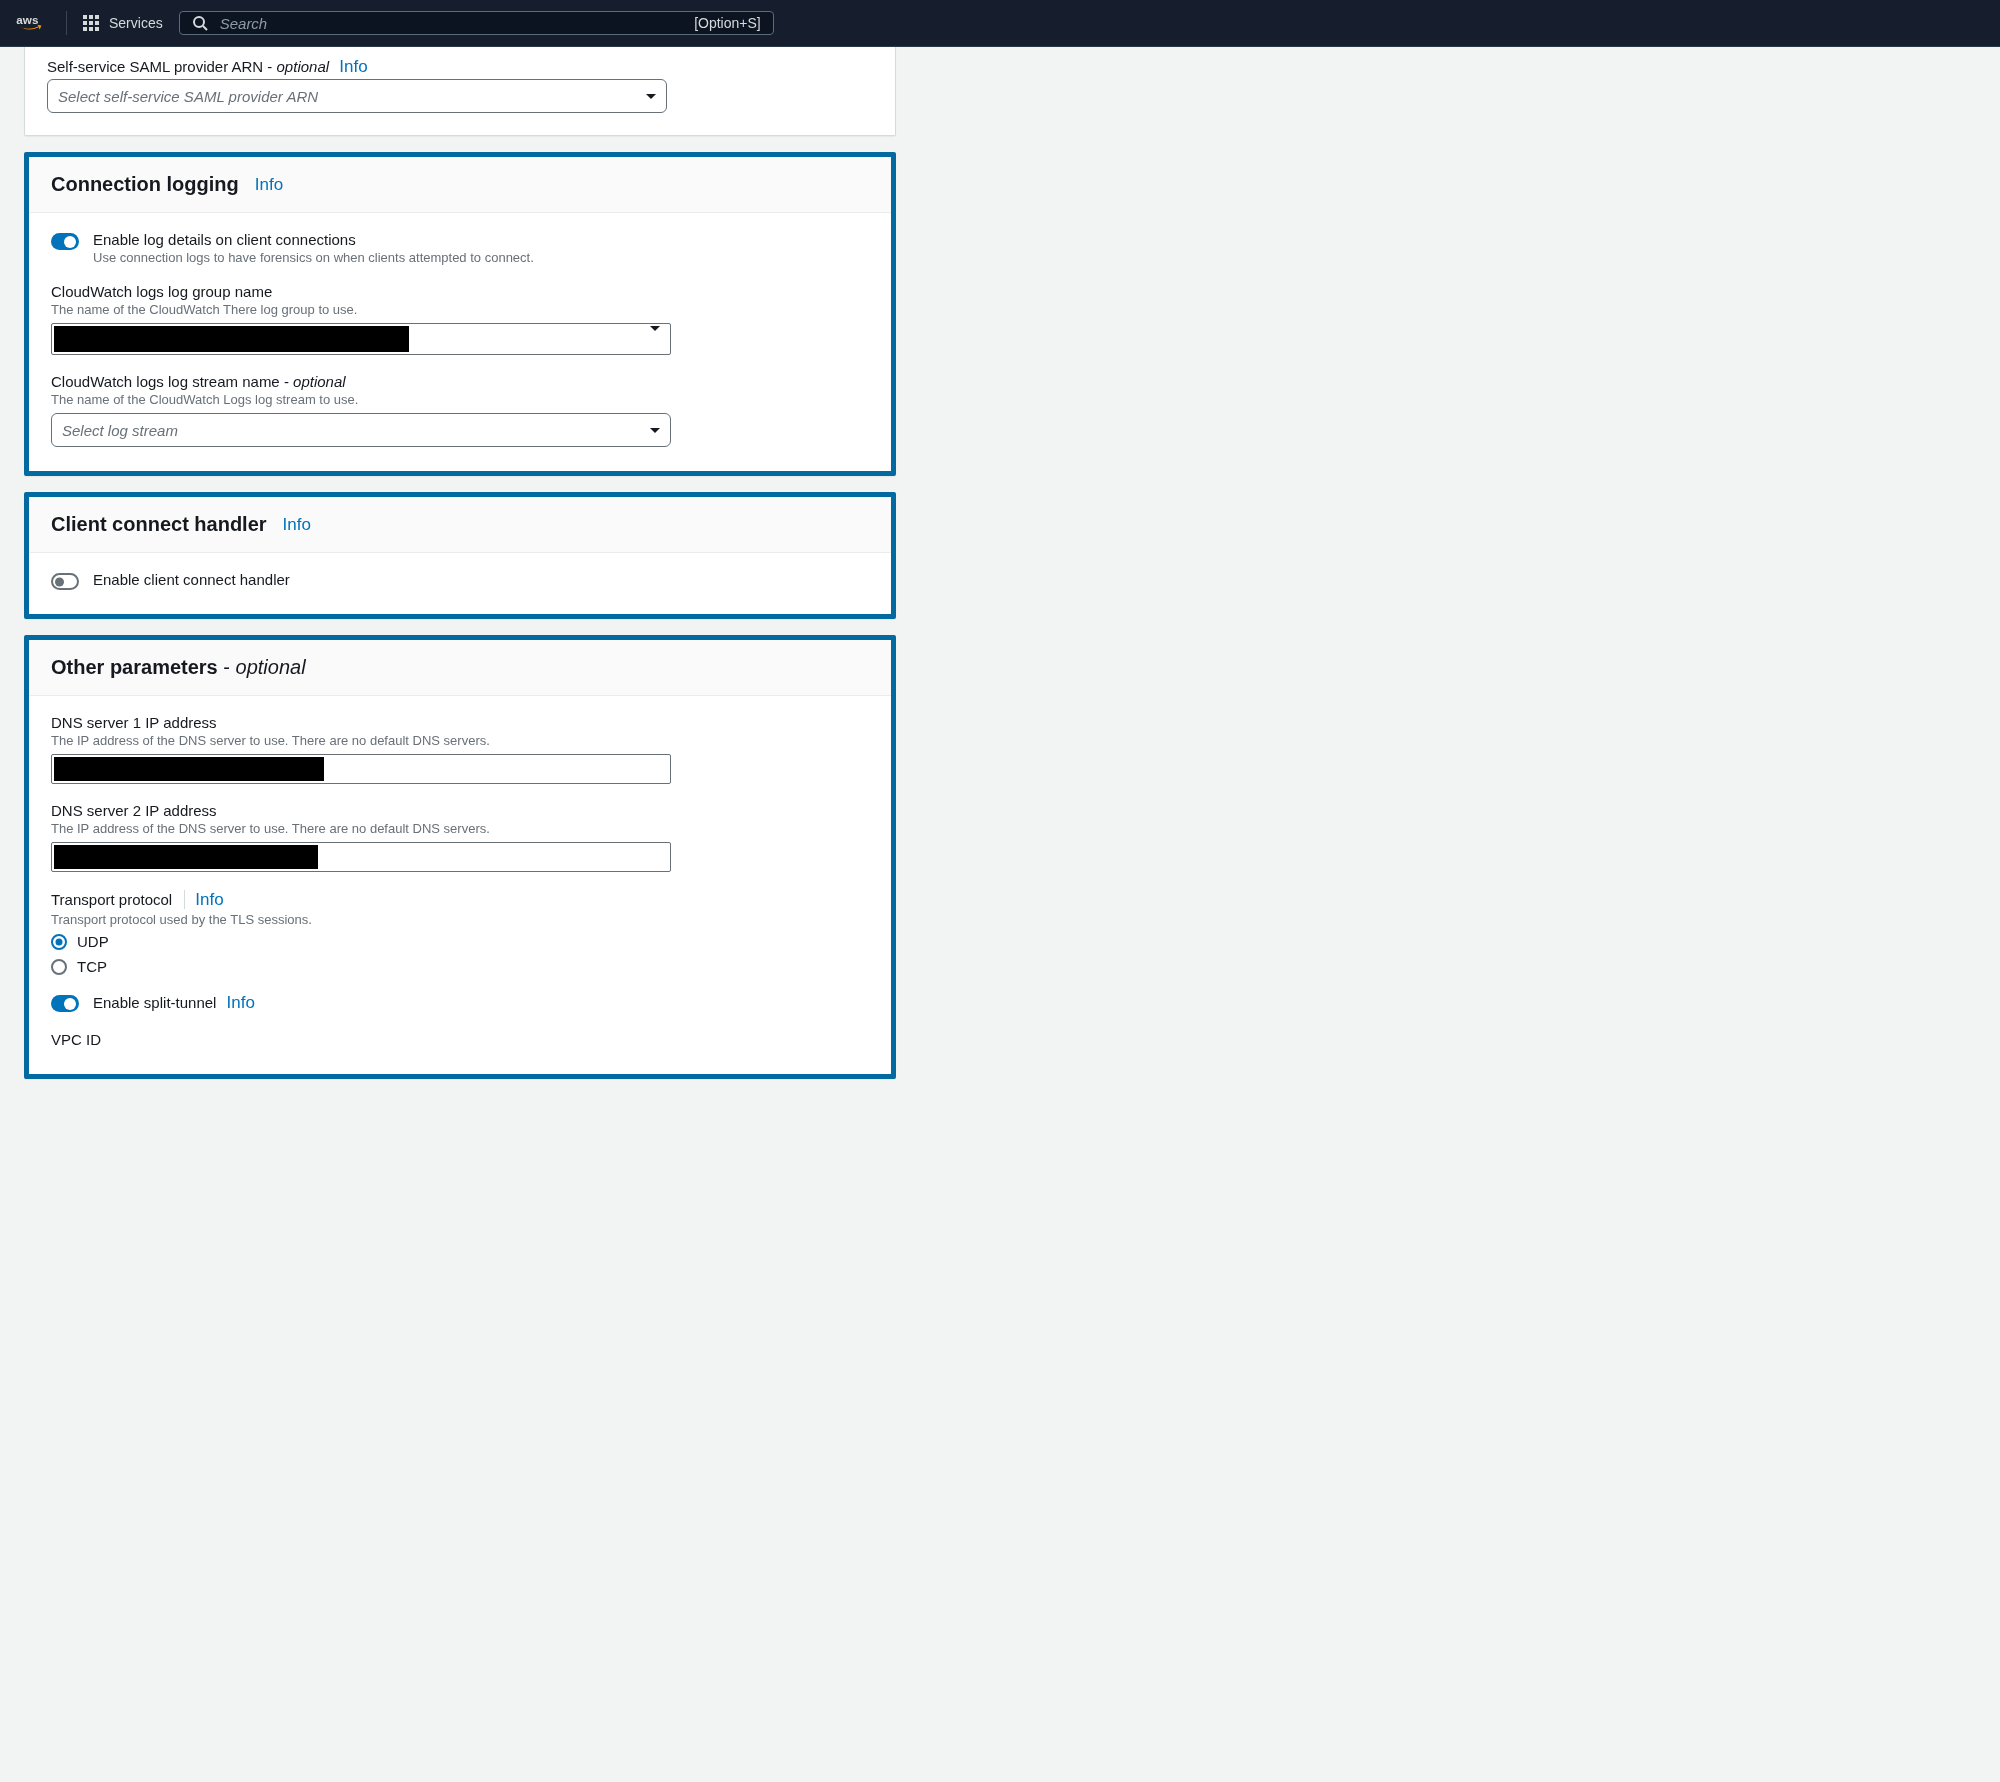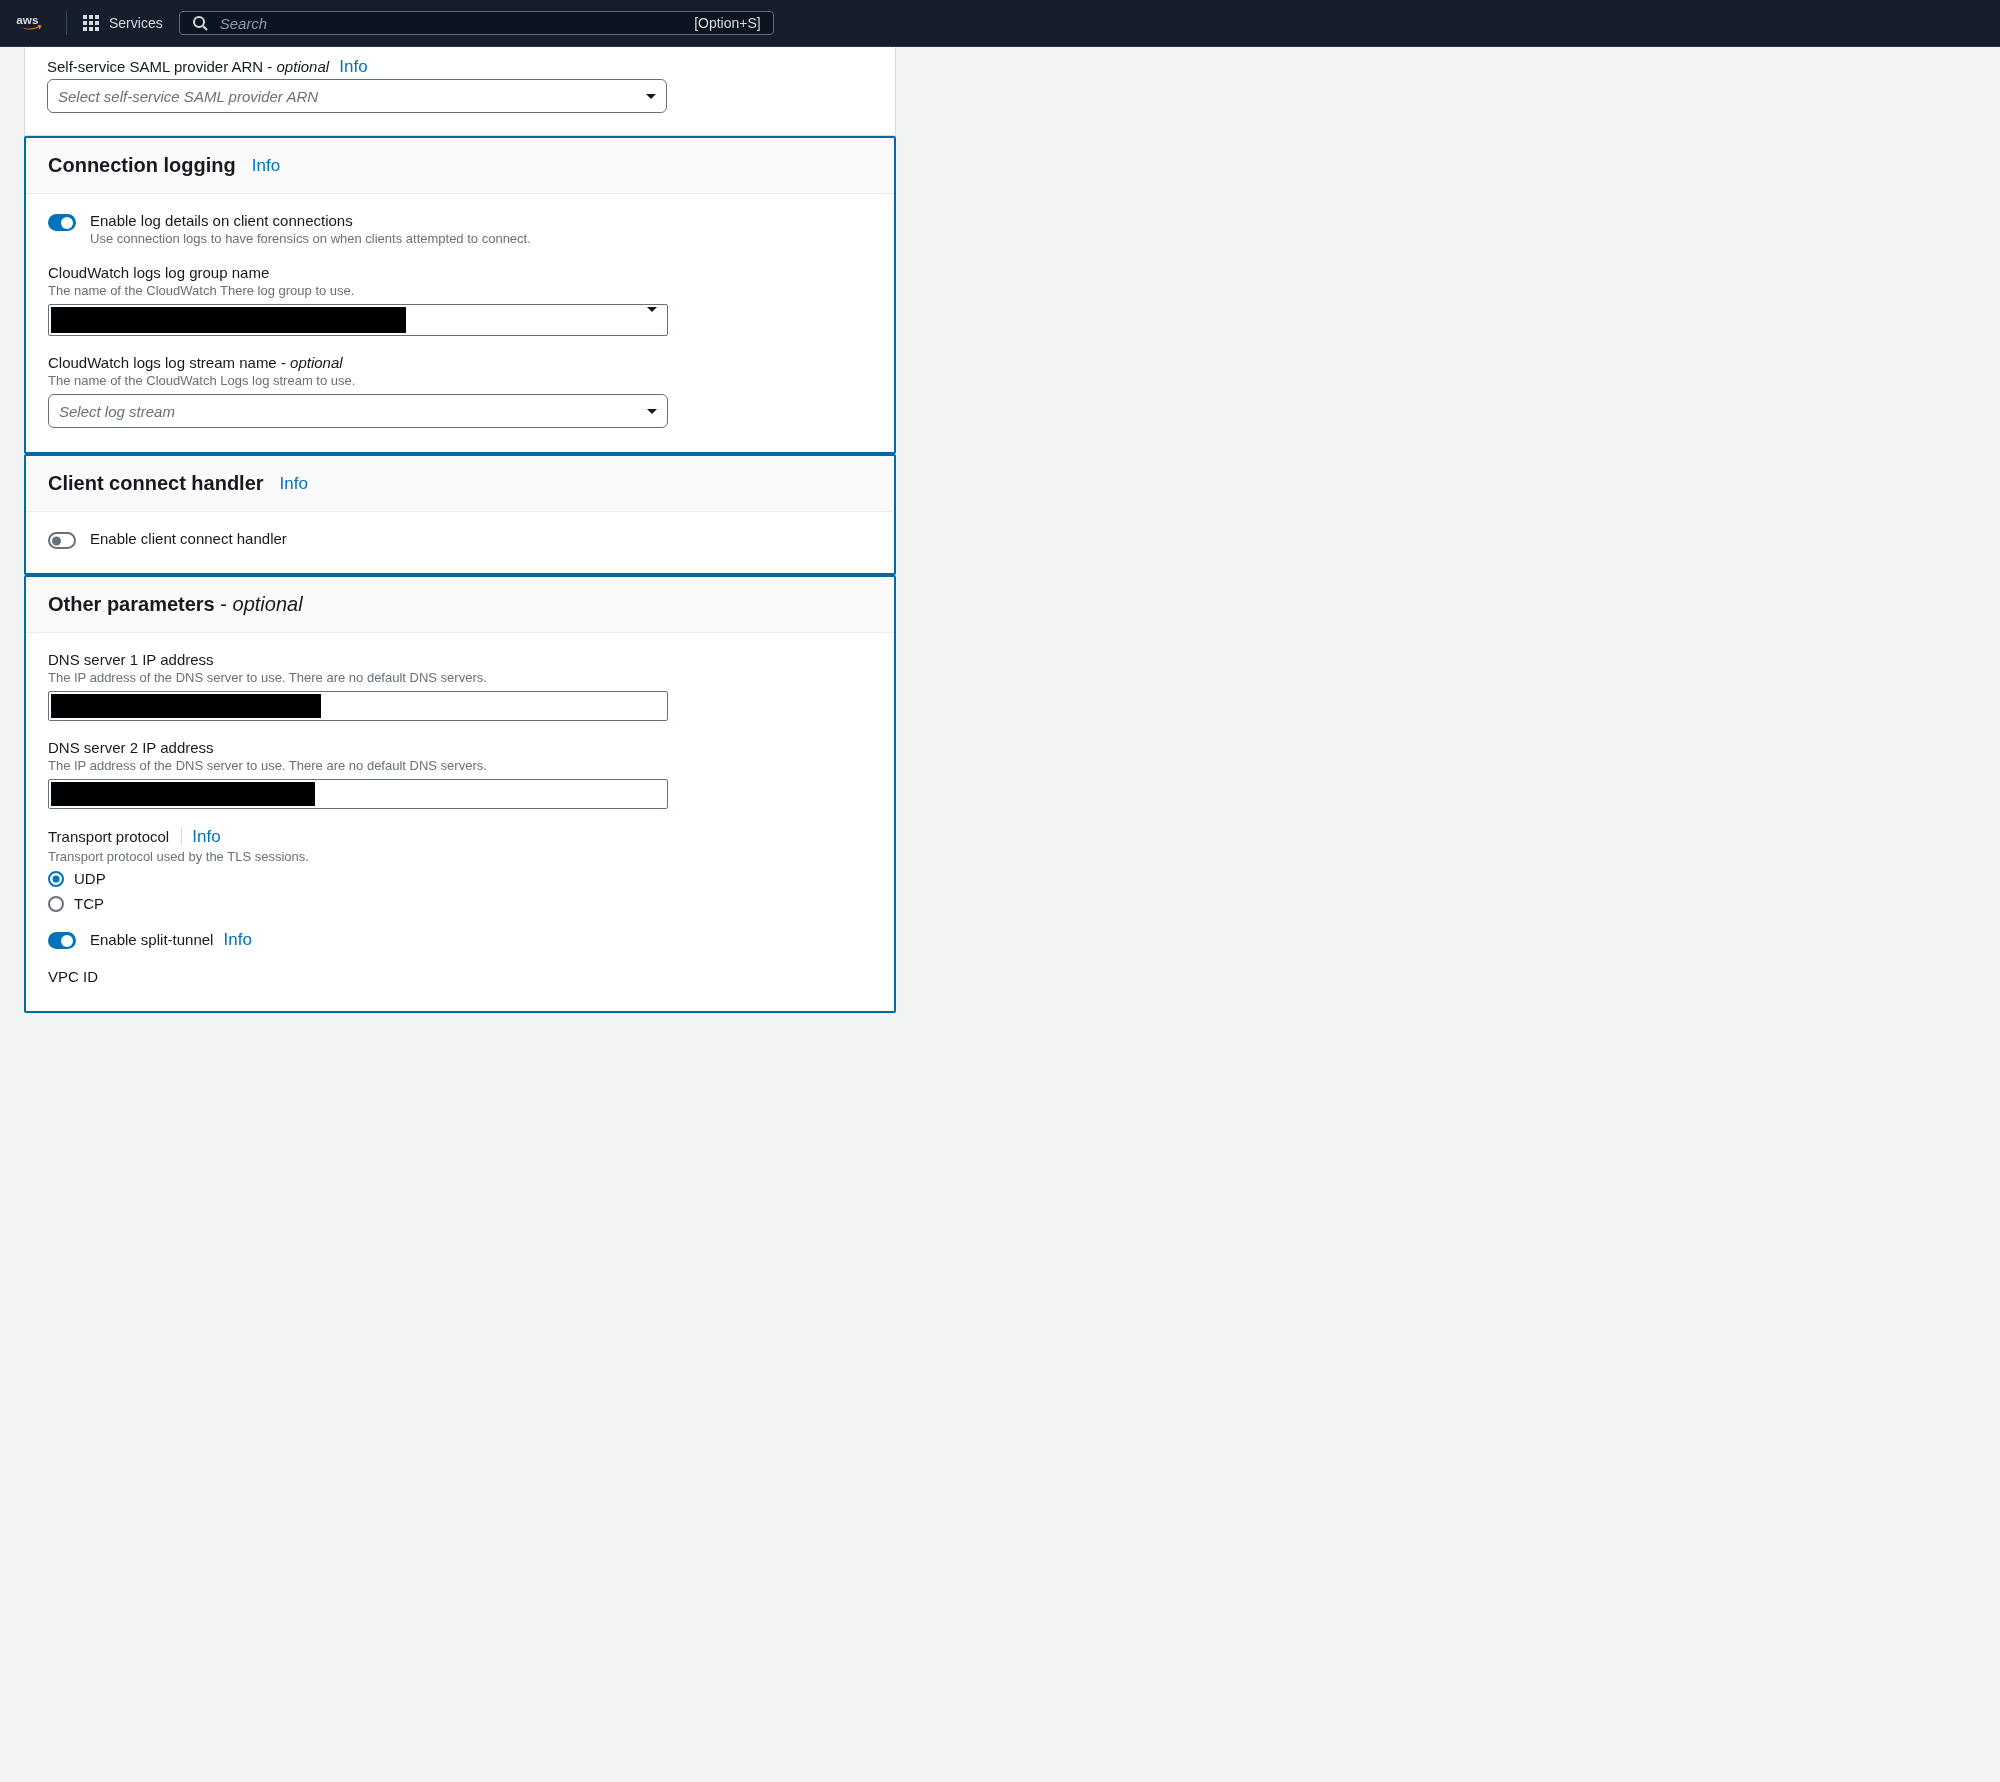--- a/index.html
+++ b/index.html
@@ -87,22 +87,23 @@
     
     
     .main {
       padding: 0 24px 24px 24px;
       max-width: 920px;
     }
     
     
     .panel {
       background: #fff;
-      border: 2px solid #0369a1;
+      border: 5px solid #0369a1;
       border-radius: 2px;
+      margin-top: 16px;
       box-shadow: 0 1px 1px rgba(0,0,0,0.05);
     }
     .panel-header {
       padding: 16px 22px;
       border-bottom: 1px solid #eaeded;
       background: #fafafa;
       display: flex;
       align-items: center;
       gap: 10px;
     }

